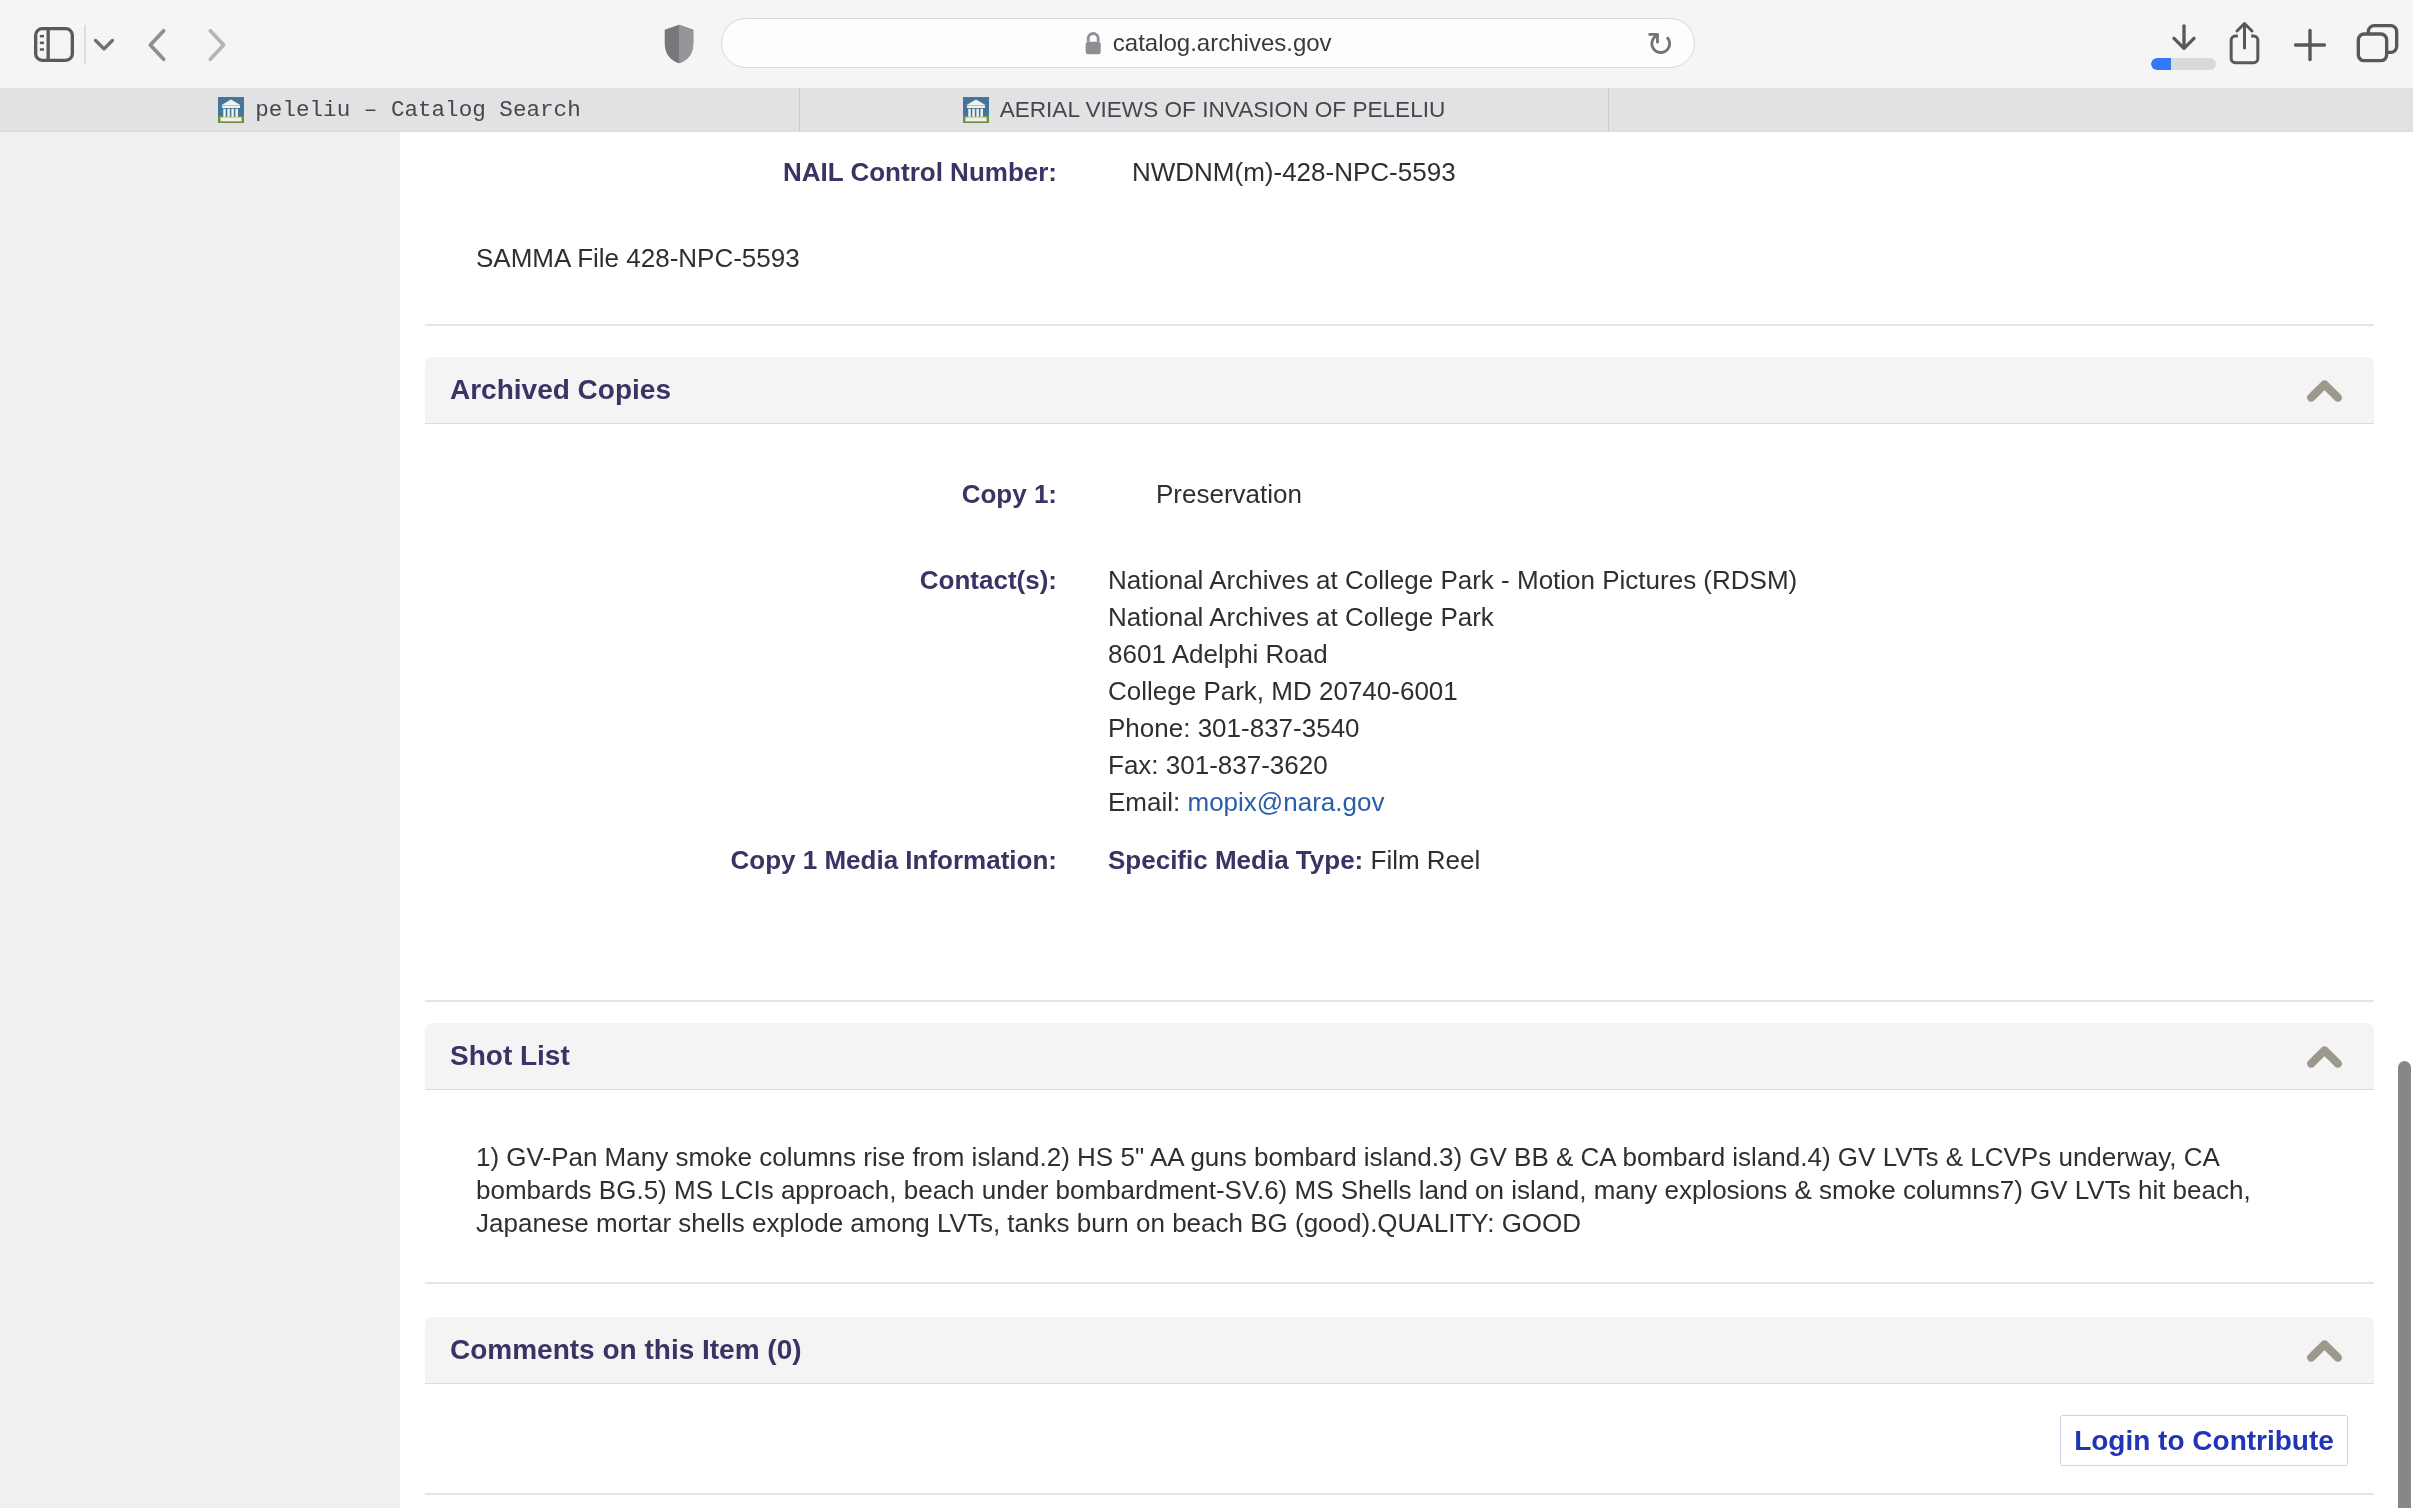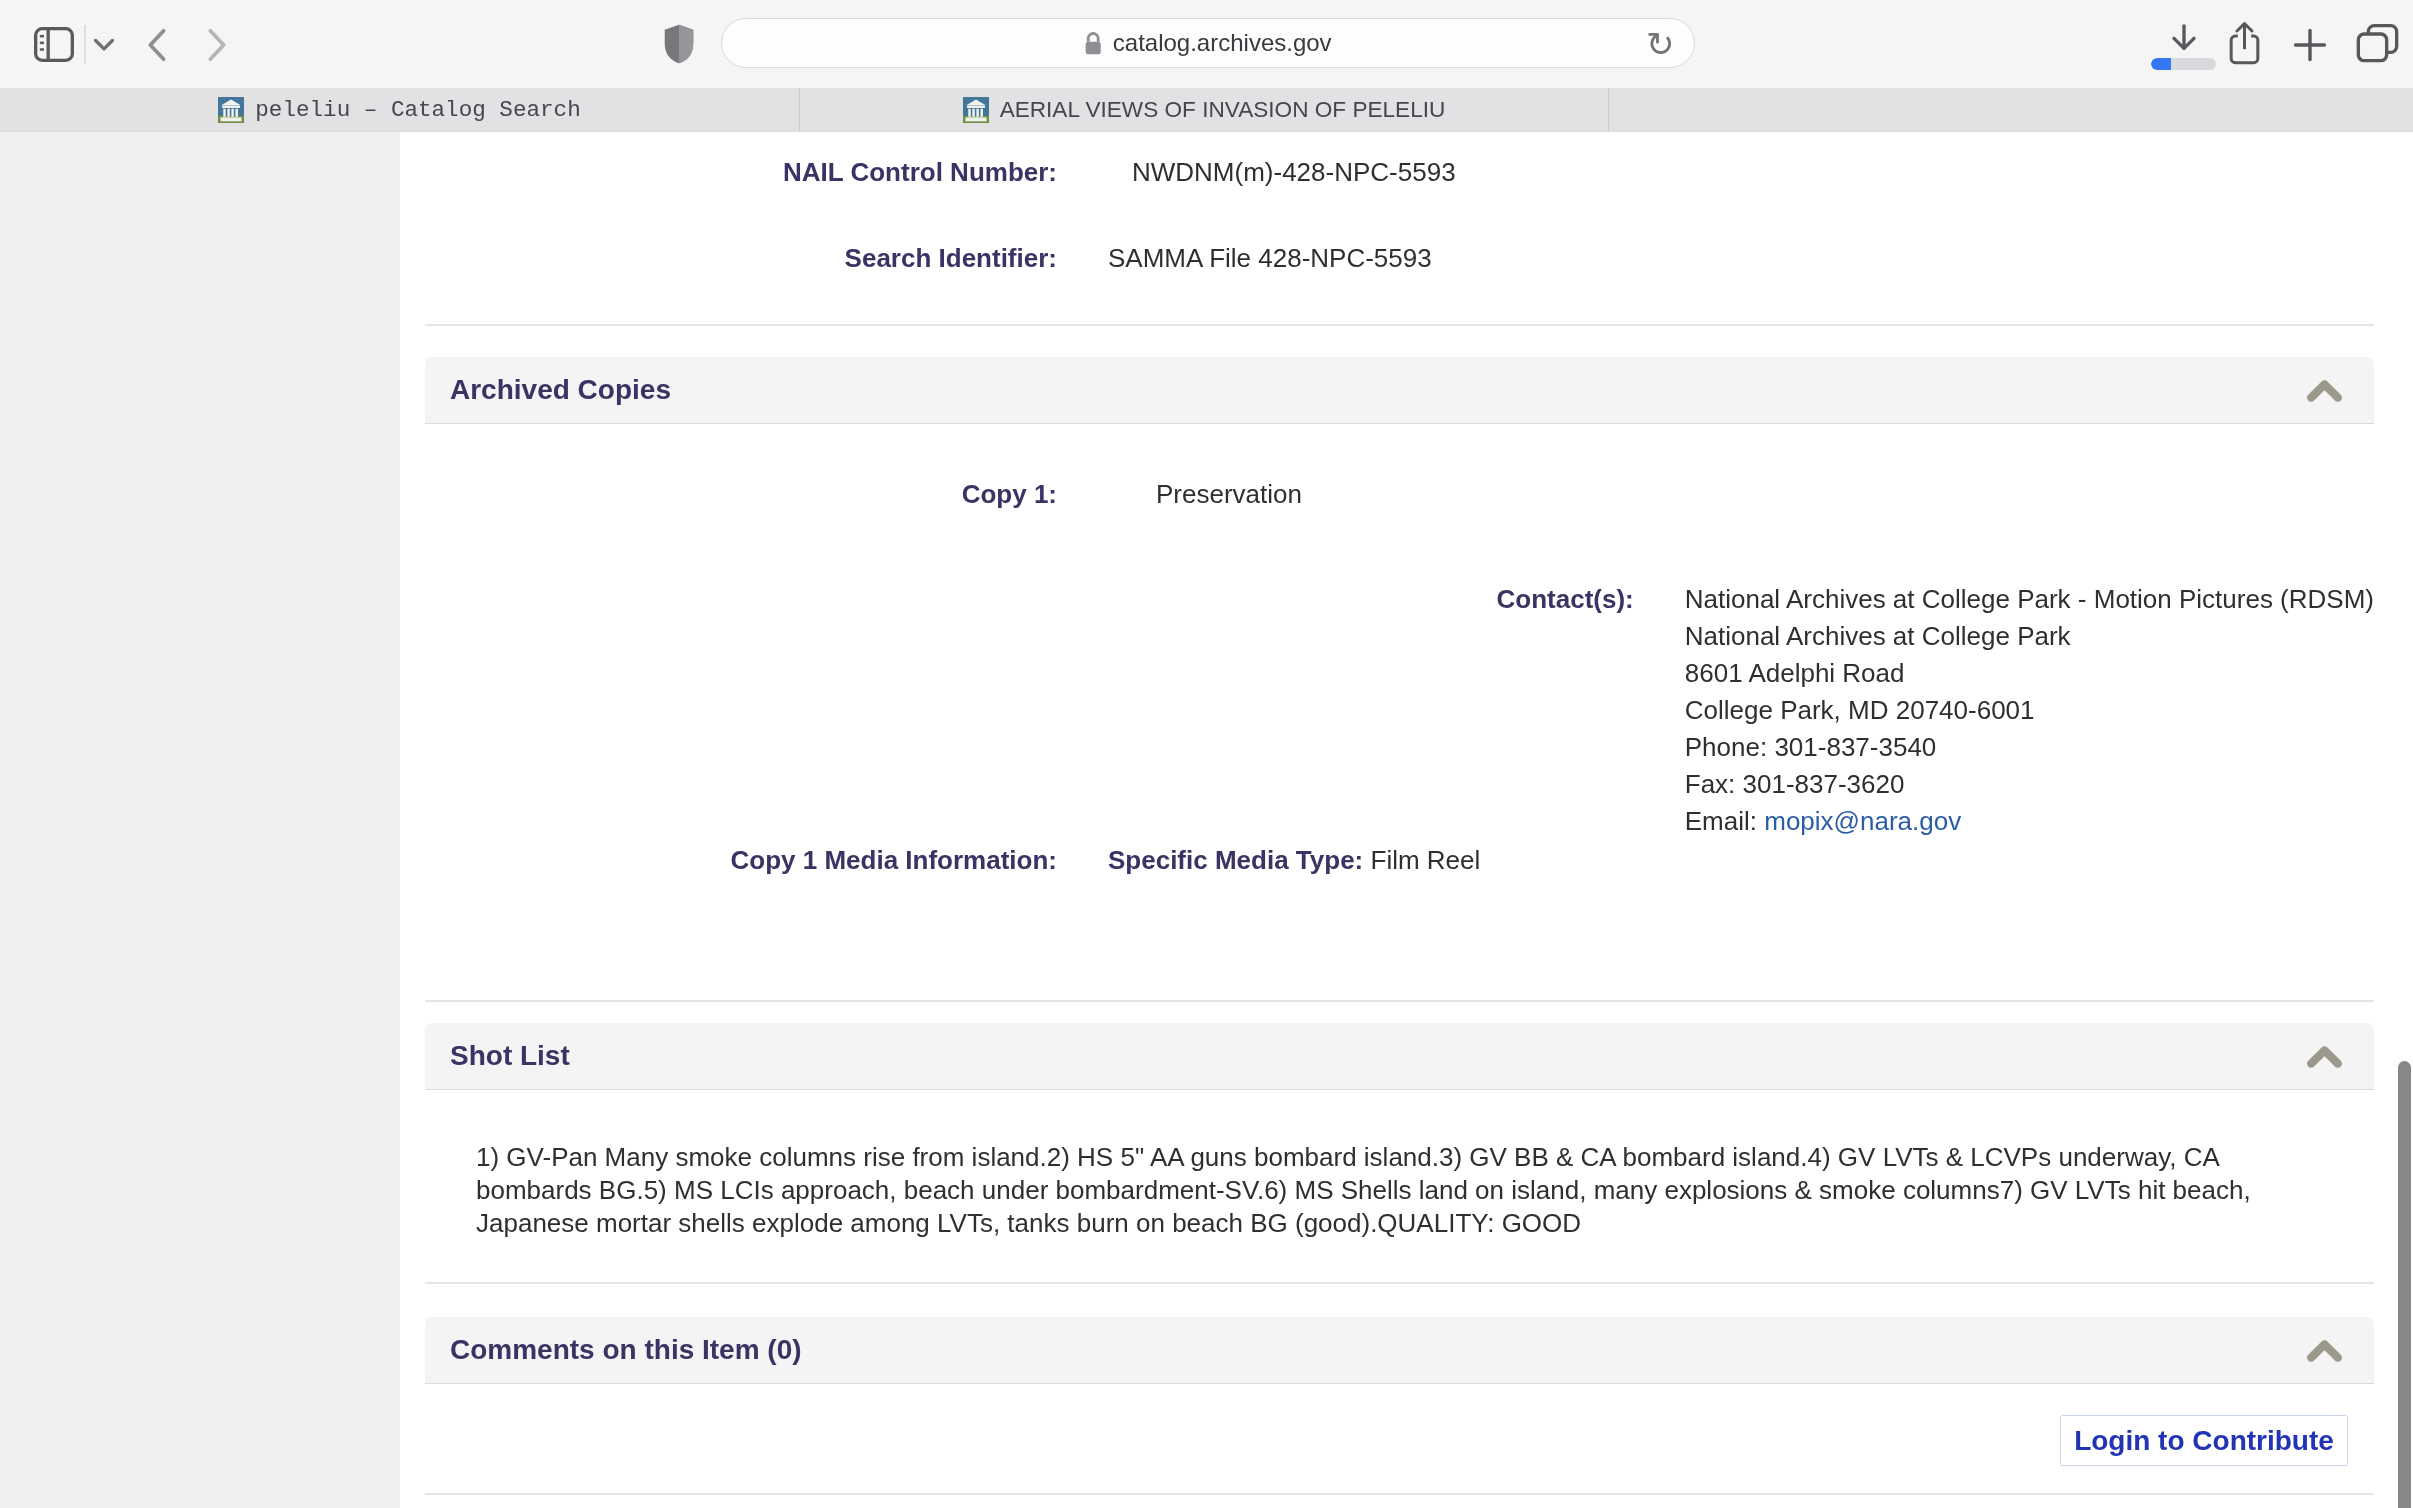--- a/index.html
+++ b/index.html
@@ -206,42 +206,41 @@
   </div>
 
   <div class="content">
     <div class="left-rail"></div>
 
     <div class="frow" style="top:22px;gap:24px;">
       <div class="flabel">NAIL Control Number:</div>
       <div class="fvalue">NWDNM(m)-428-NPC-5593</div>
     </div>
     <div class="frow" style="top:108px;">
-      <div class="flabel">Search Identifier:</div>
       <div class="fvalue">SAMMA File 428-NPC-5593</div>
     </div>
     <div class="divider" style="top:192px;"></div>
 
     <div class="sec-h" style="top:225px;">
       <span class="sec-title">Archived Copies</span>
       <button class="collapse-btn">
         <span>
           <svg width="35" height="22" viewBox="0 0 42 26">
             <polyline points="5,21 21,5 37,21" fill="none" stroke="#9c988b" stroke-width="10" stroke-linecap="round" stroke-linejoin="round"></polyline>
           </svg>
         </span>
       </button>
     </div>
 
     <div class="frow" style="top:344px;gap:48px;">
       <div class="flabel">Copy 1:</div>
       <div class="fvalue">Preservation</div>
     </div>
 
-    <div class="frow" style="top:449px;justify-content:flex-end;">
+    <div class="frow" style="top:430px;">
       <div class="flabel">Contact(s):</div>
       <div class="fvalue">
         <span class="line">National Archives at College Park - Motion Pictures (RDSM)</span>
         <span class="line">National Archives at College Park</span>
         <span class="line">8601 Adelphi Road</span>
         <span class="line">College Park, MD 20740-6001</span>
         <span class="line">Phone: 301-837-3540</span>
         <span class="line">Fax: 301-837-3620</span>
         <span class="line"><span>Email: </span><a class="email" href="#">mopix@nara.gov</a></span>
       </div>

